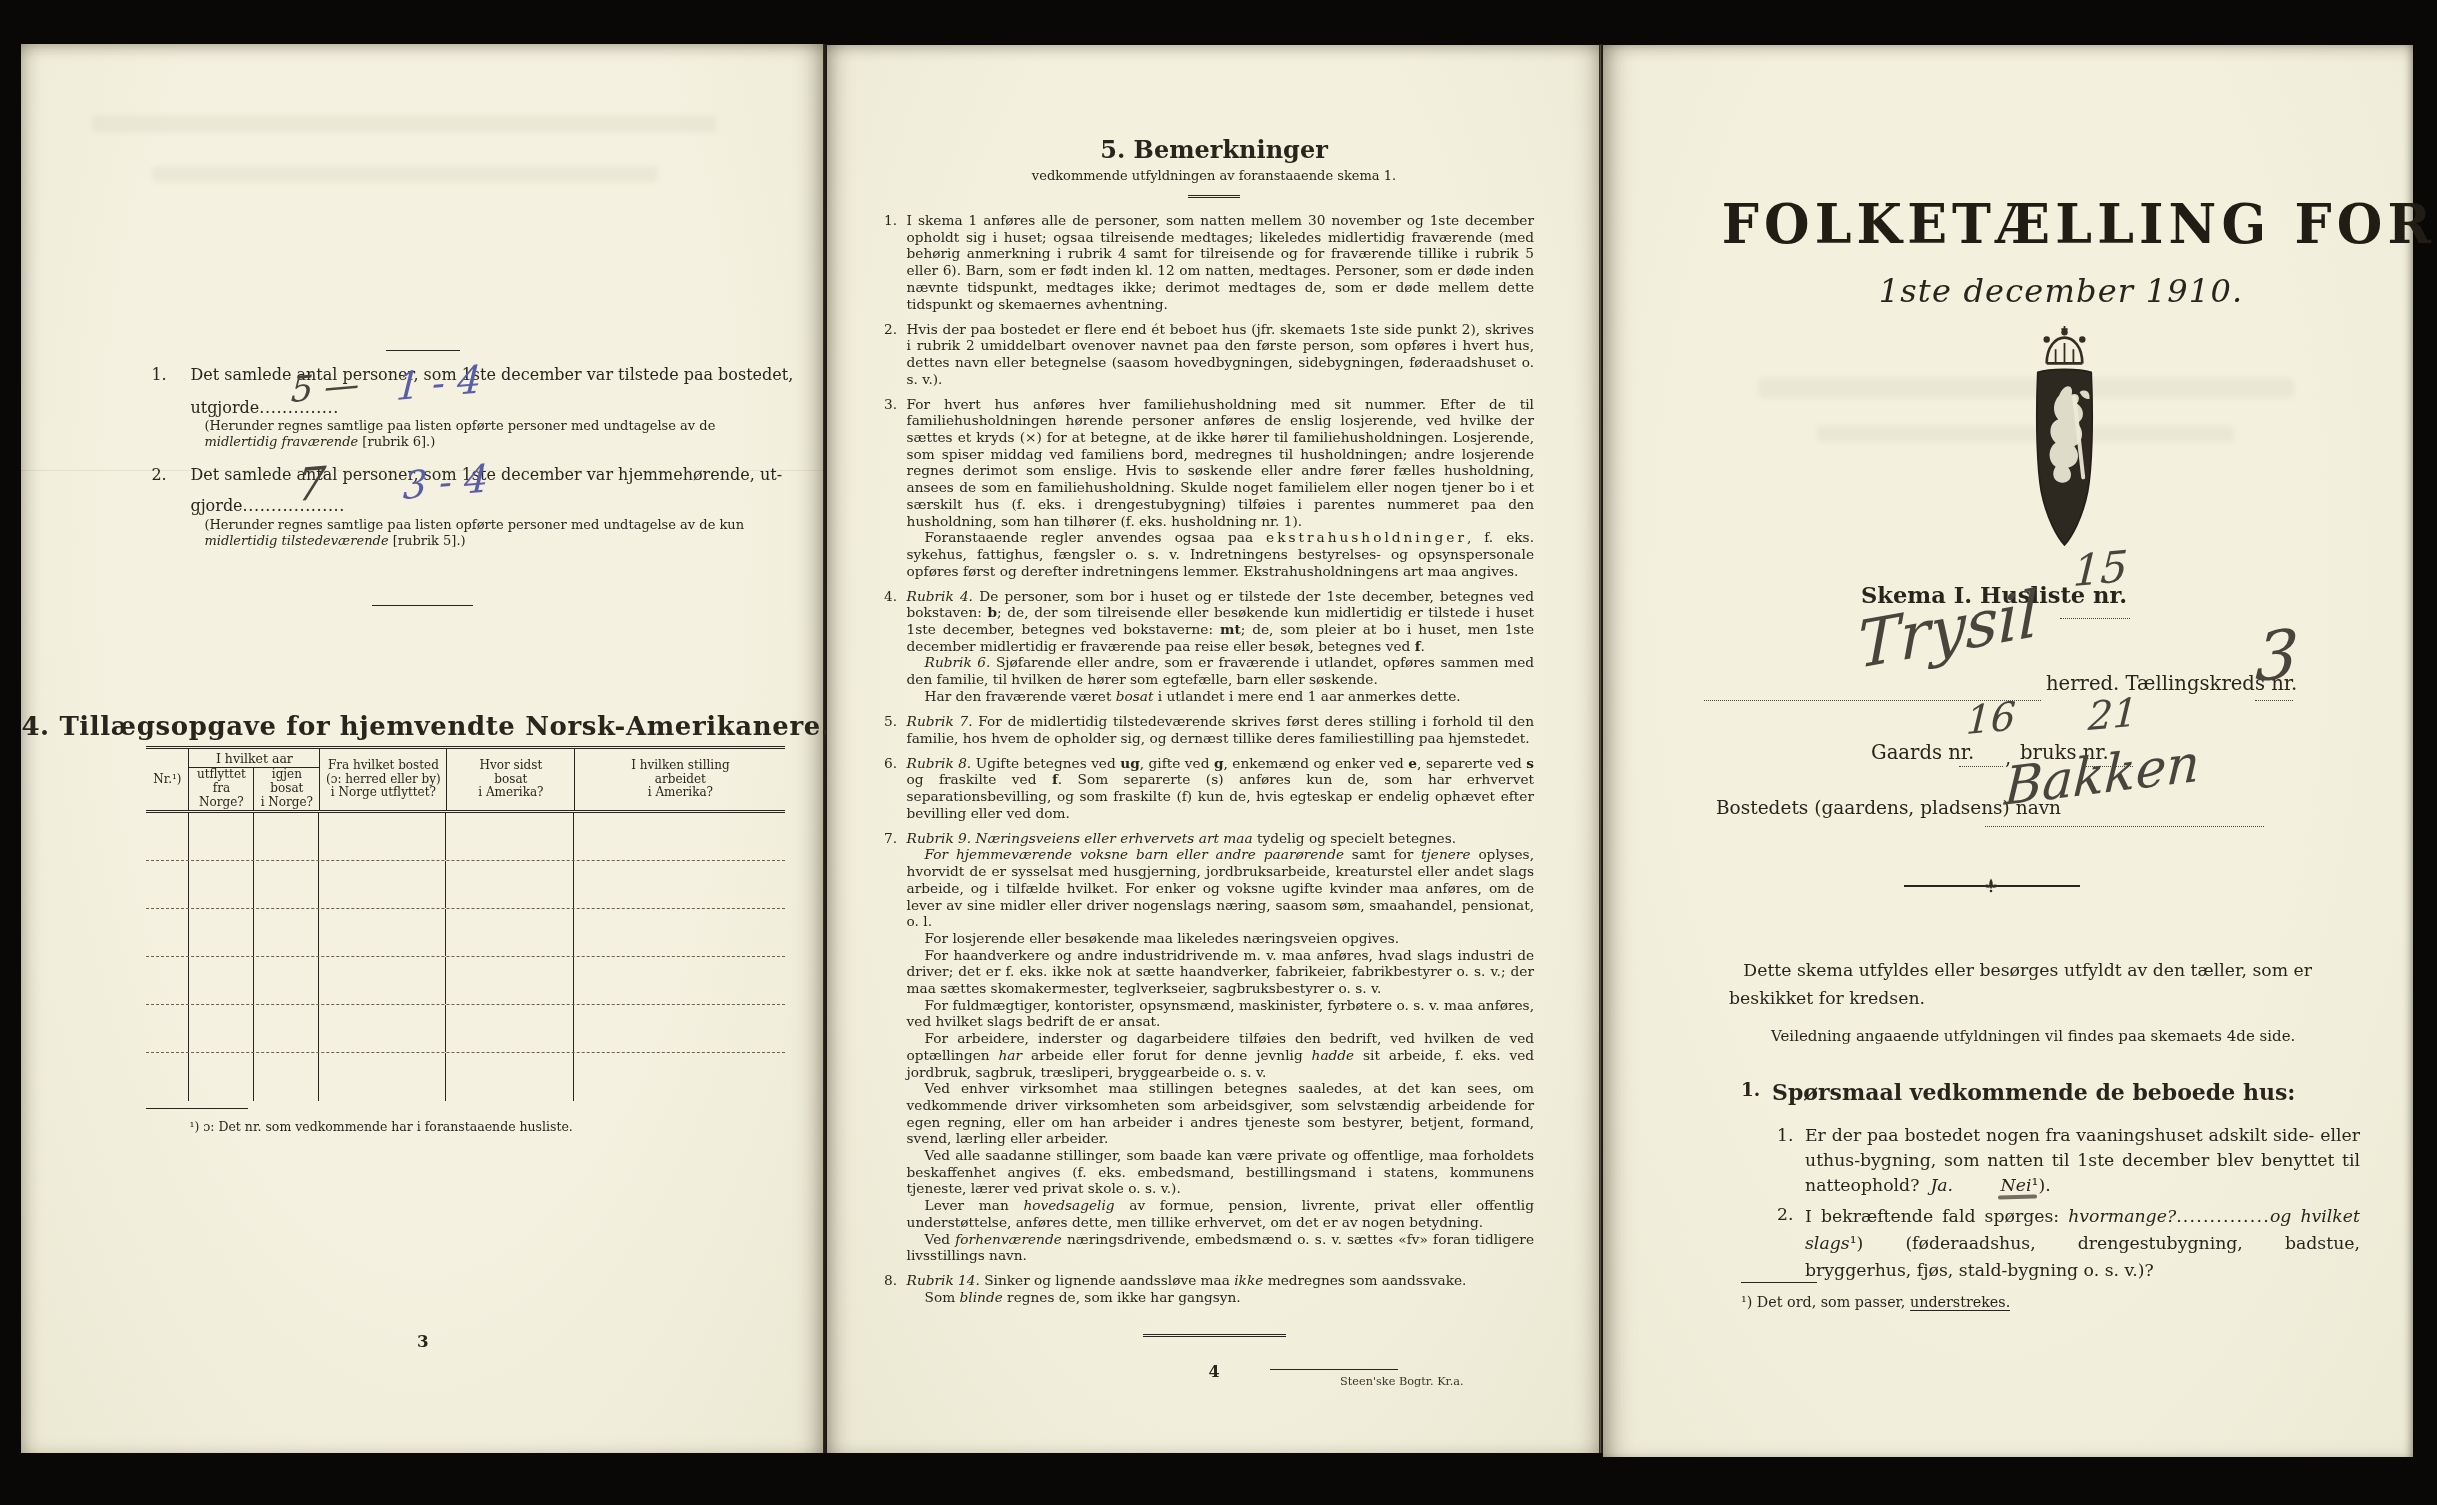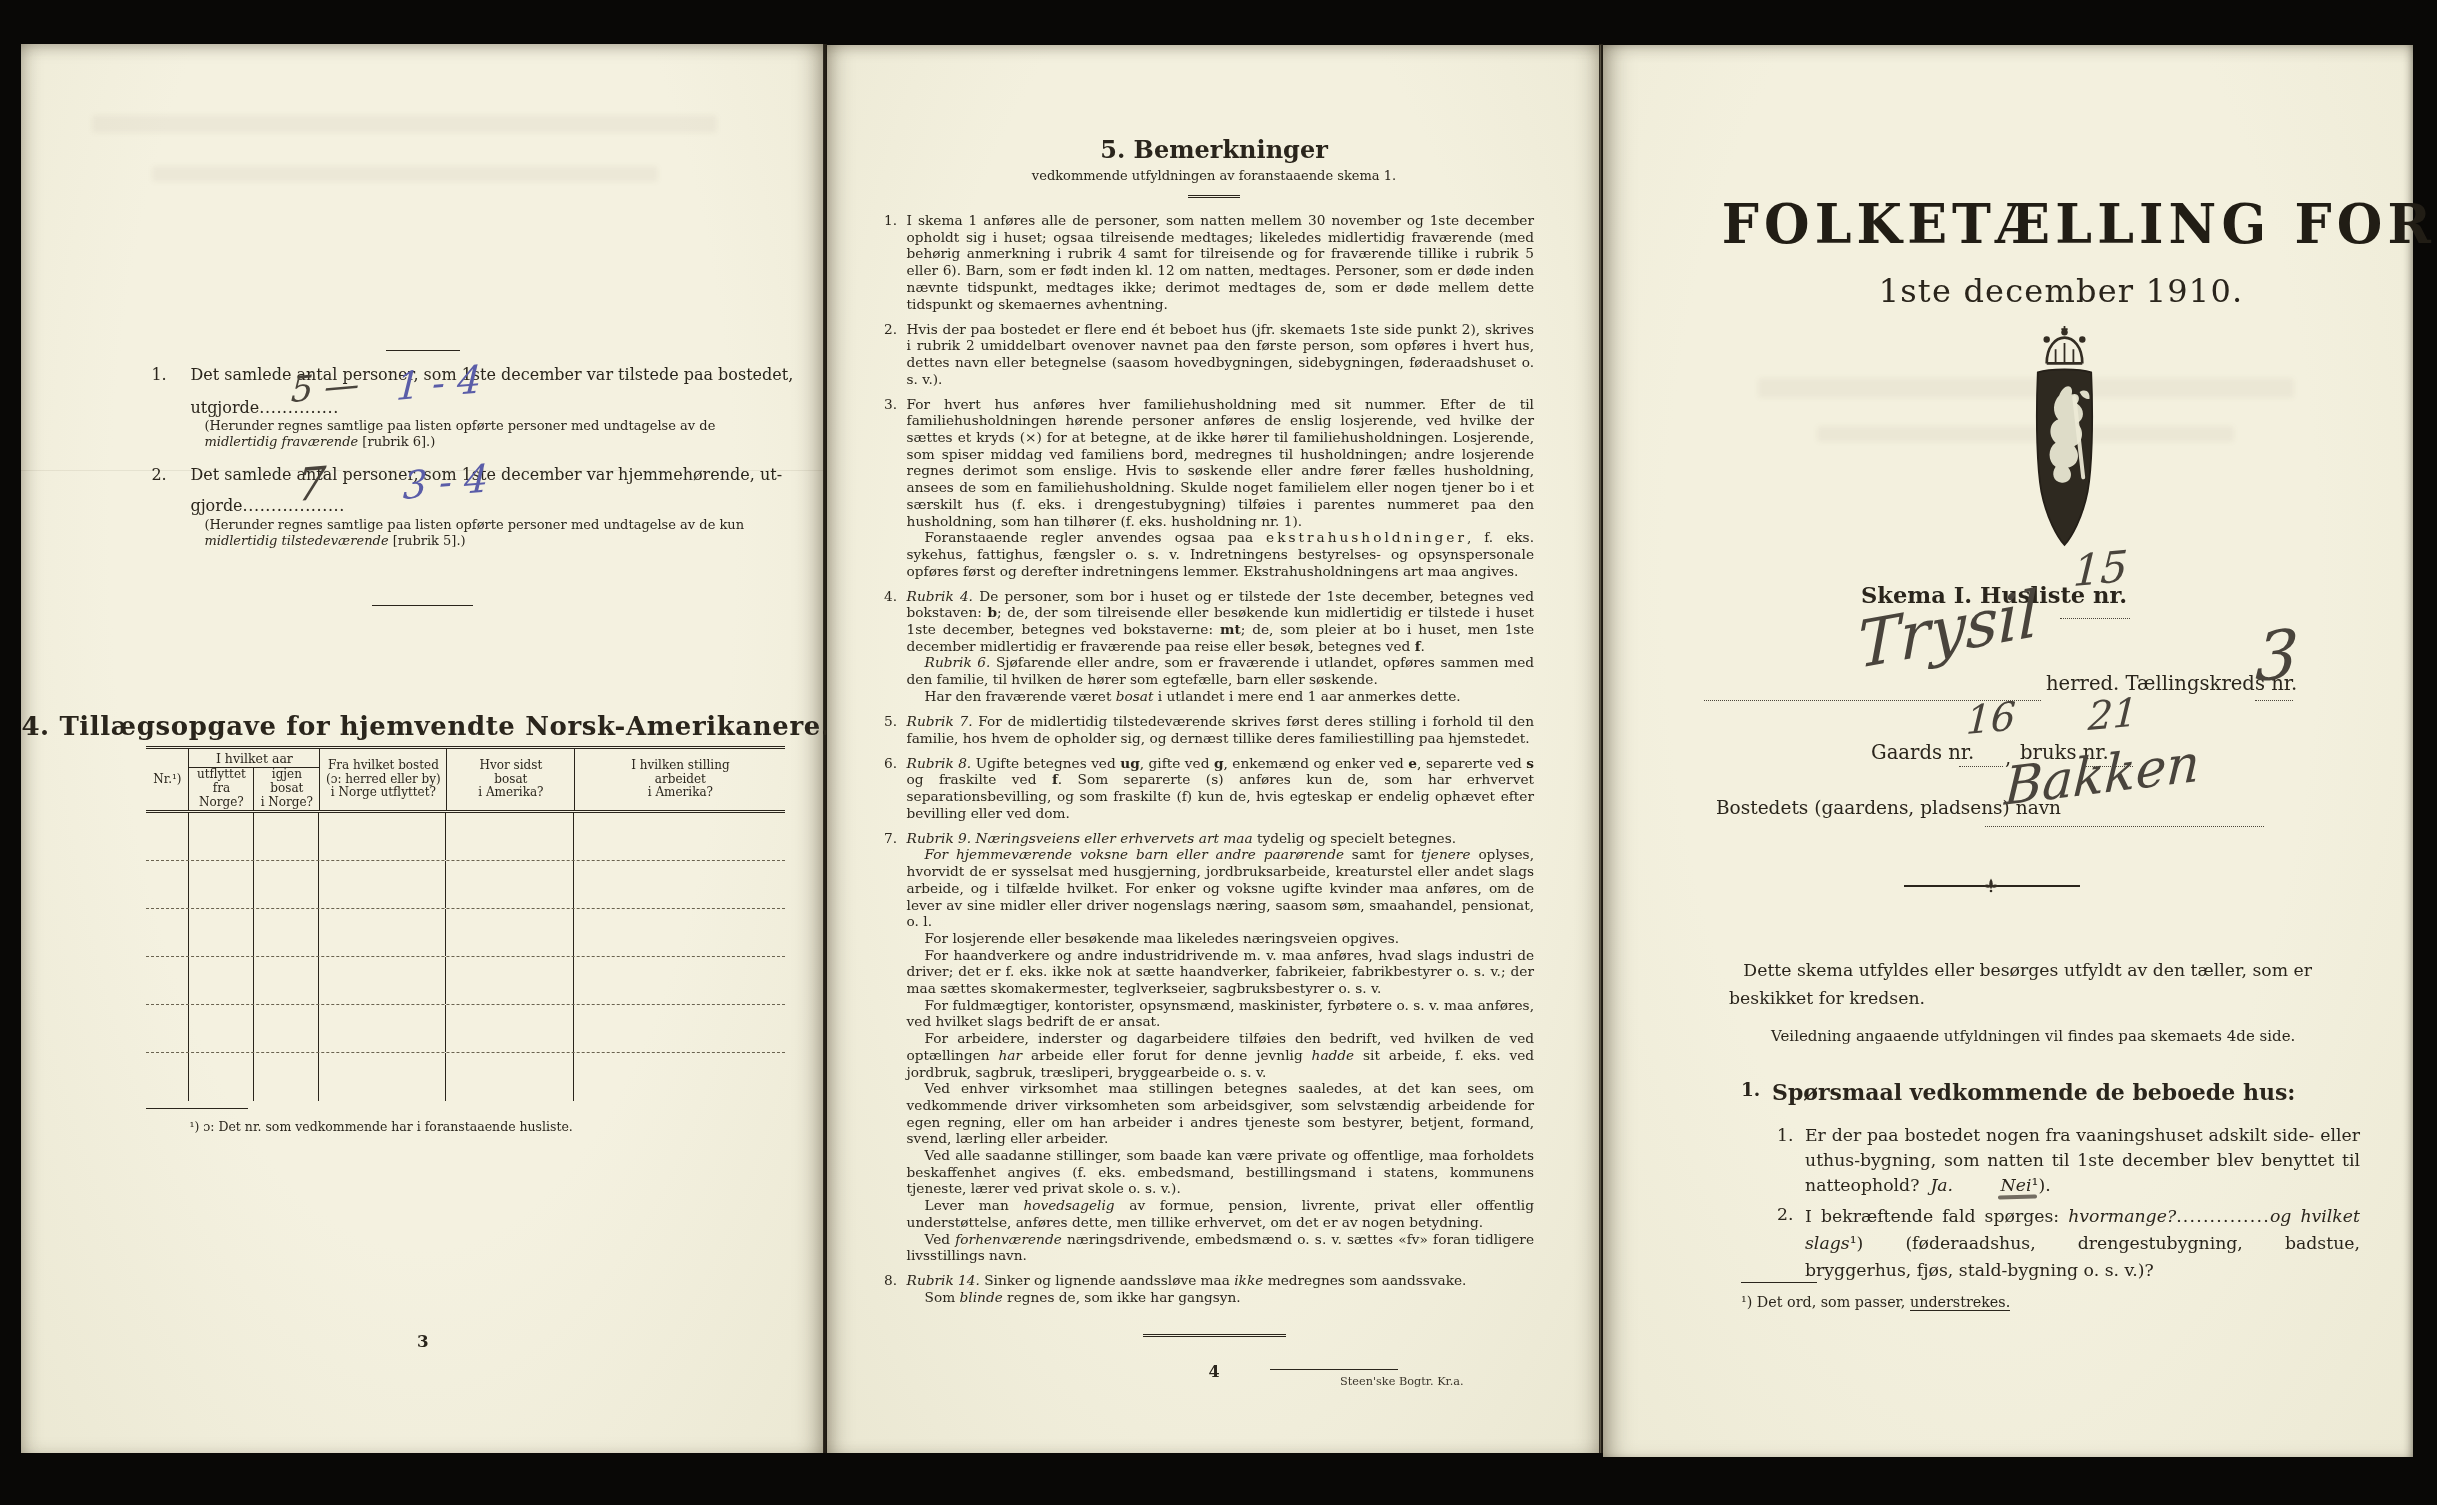--- a/index.html
+++ b/index.html
@@ -70,21 +70,21 @@
   .mp-sub { font-size:13px; }
   .rm-wrap { position:absolute; left:57px; top:167px; width:650px; font-size:13.7px; line-height:16.7px; text-align:justify; }
   .rm-item { display:flex; margin-bottom:8.3px; }
   .rm-num { width:22.6px; flex:none; }
   .rm-body { flex:1; }
   .rm-para { margin:0; }
   .rm-para + .rm-para { text-indent:18px; }
 
   
   .rp-title { font-size:55px; font-weight:bold; letter-spacing:5.4px; transform:scaleX(.95); transform-origin:center; color:#211d15; }
-  .rp-date { font-size:32px; letter-spacing:1.2px; }
+  .rp-date { font-size:32px; letter-spacing:1.2px;font-style:italic; }
   .rp-field { font-size:19.6px; }
   .rp-body { font-size:17.3px; line-height:28px; }
   .q-text { font-size:17.3px; line-height:25px; text-align:justify; }
   .dotrun { letter-spacing:1.2px; }
   .ghost { position:absolute; background:rgba(90,85,60,.05); filter:blur(2.4px); border-radius:3.6px; }
 </style>
 </head>
 <body>
 
 <div class="page page-left">

